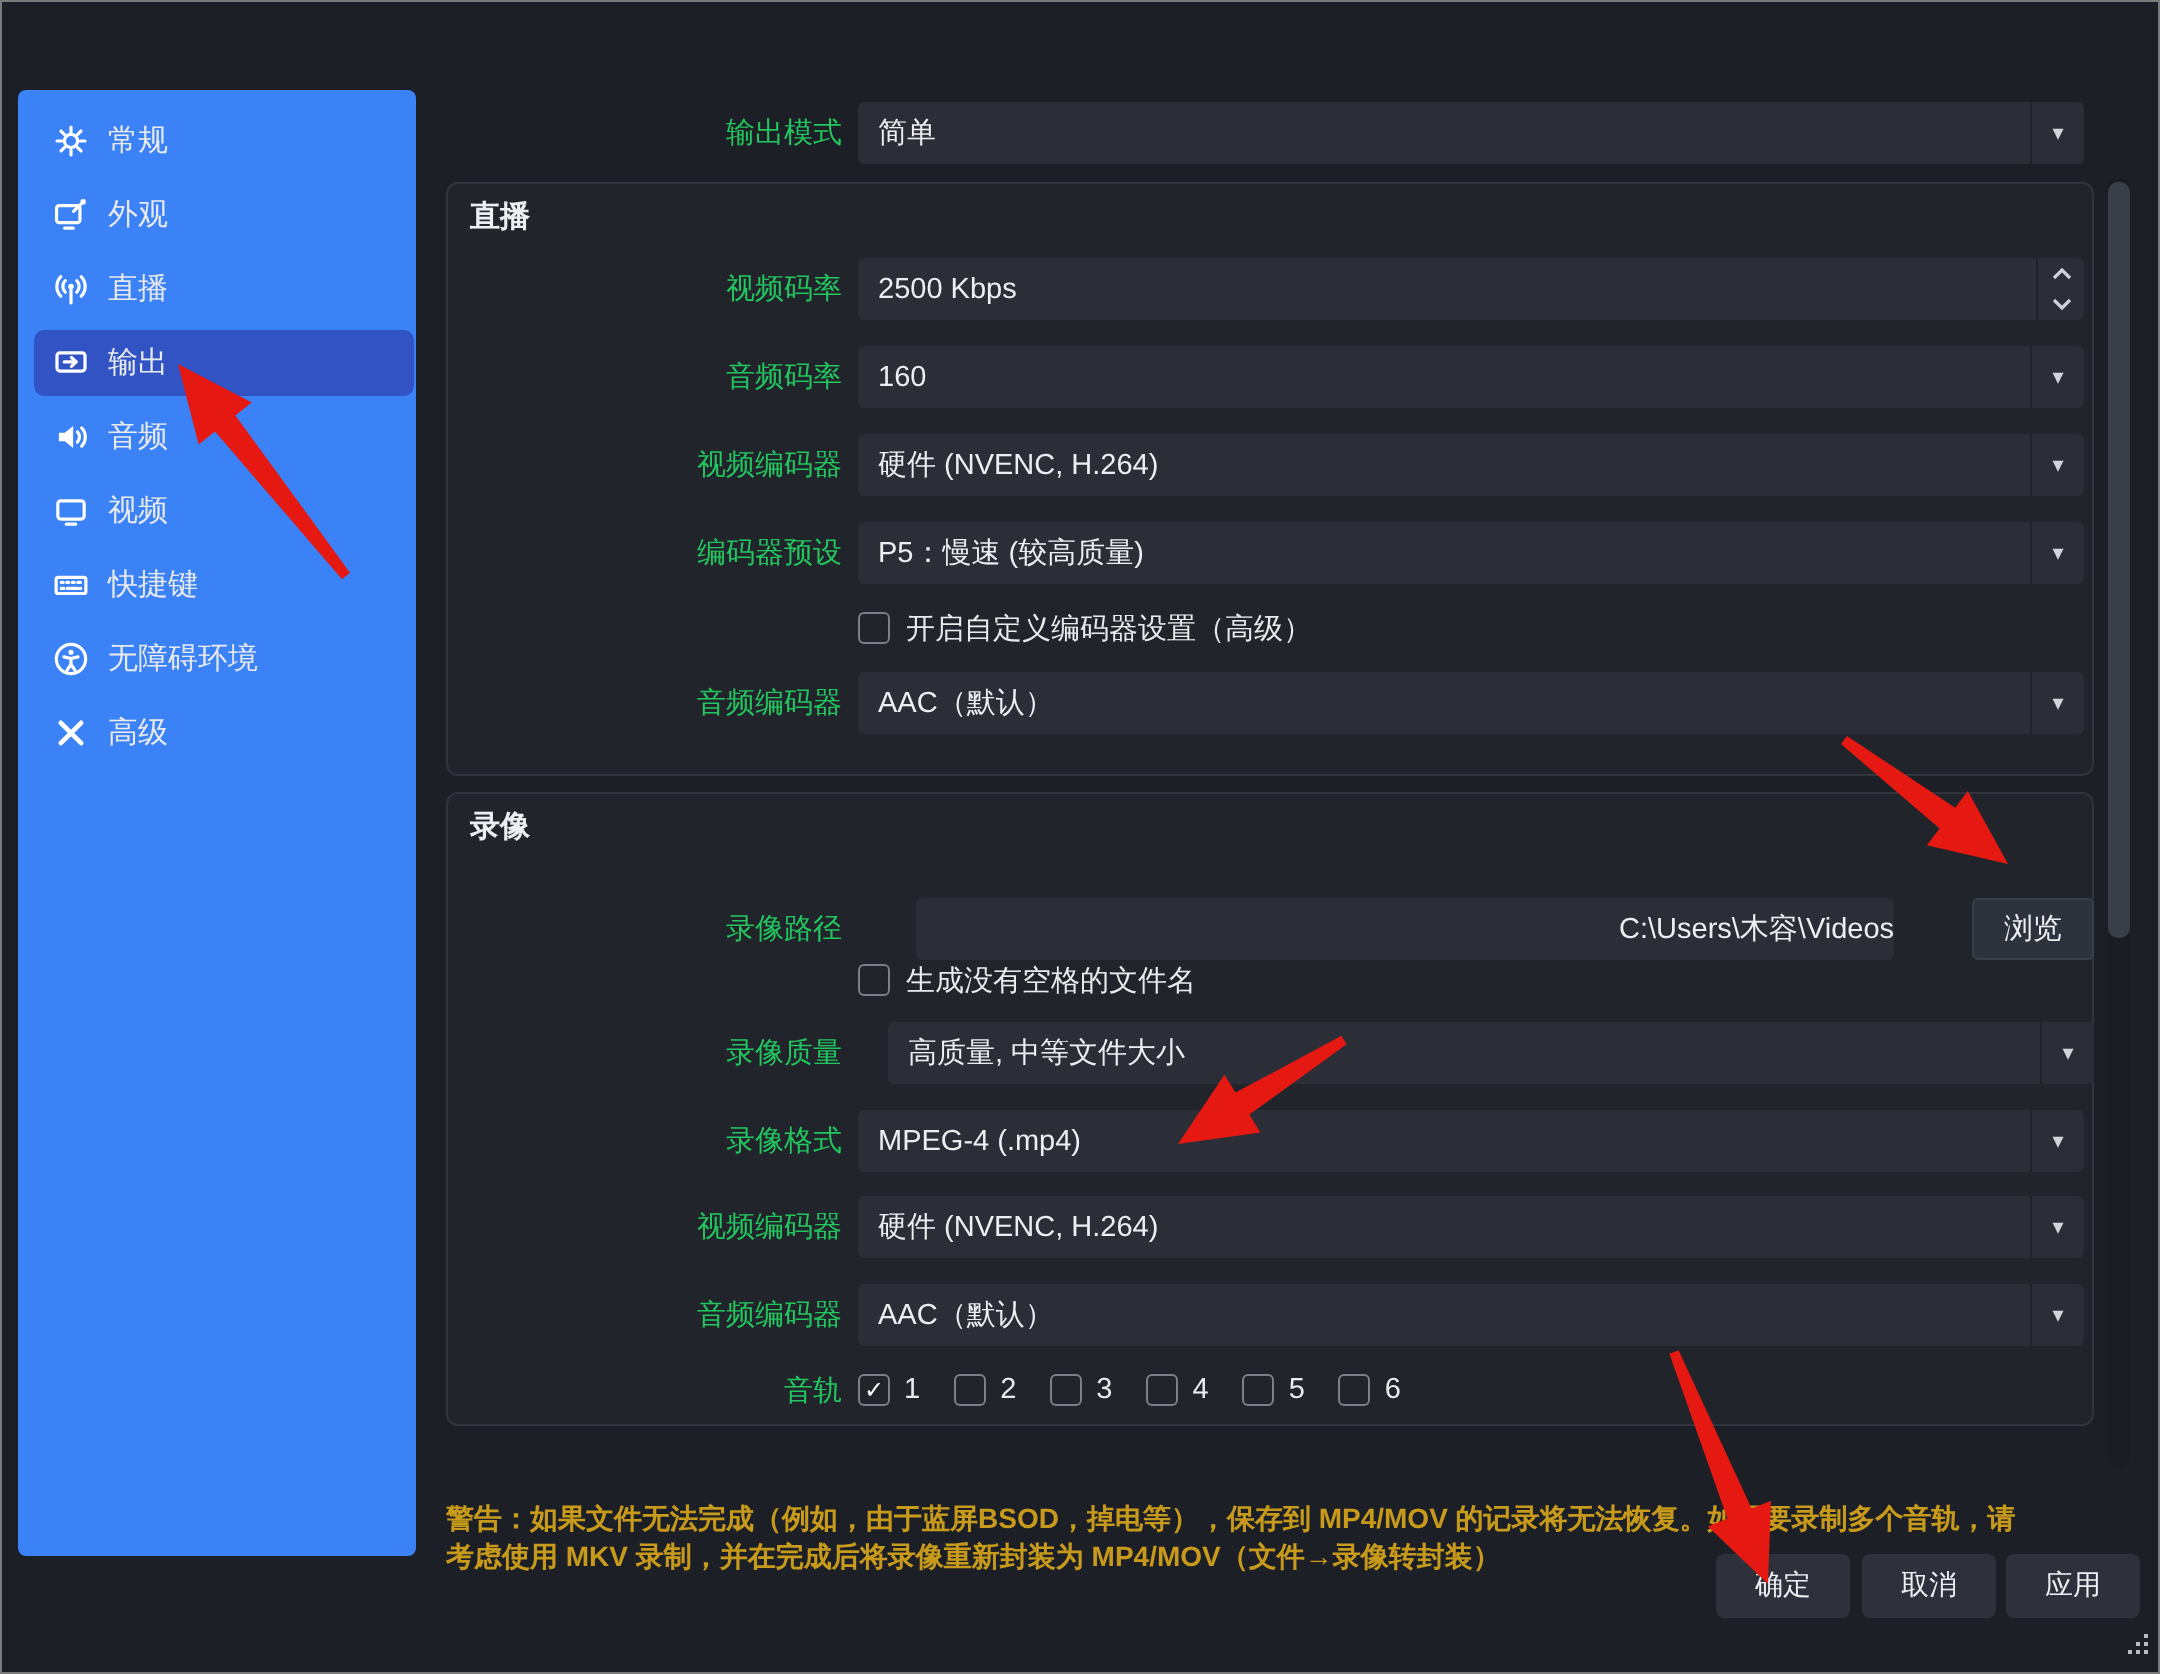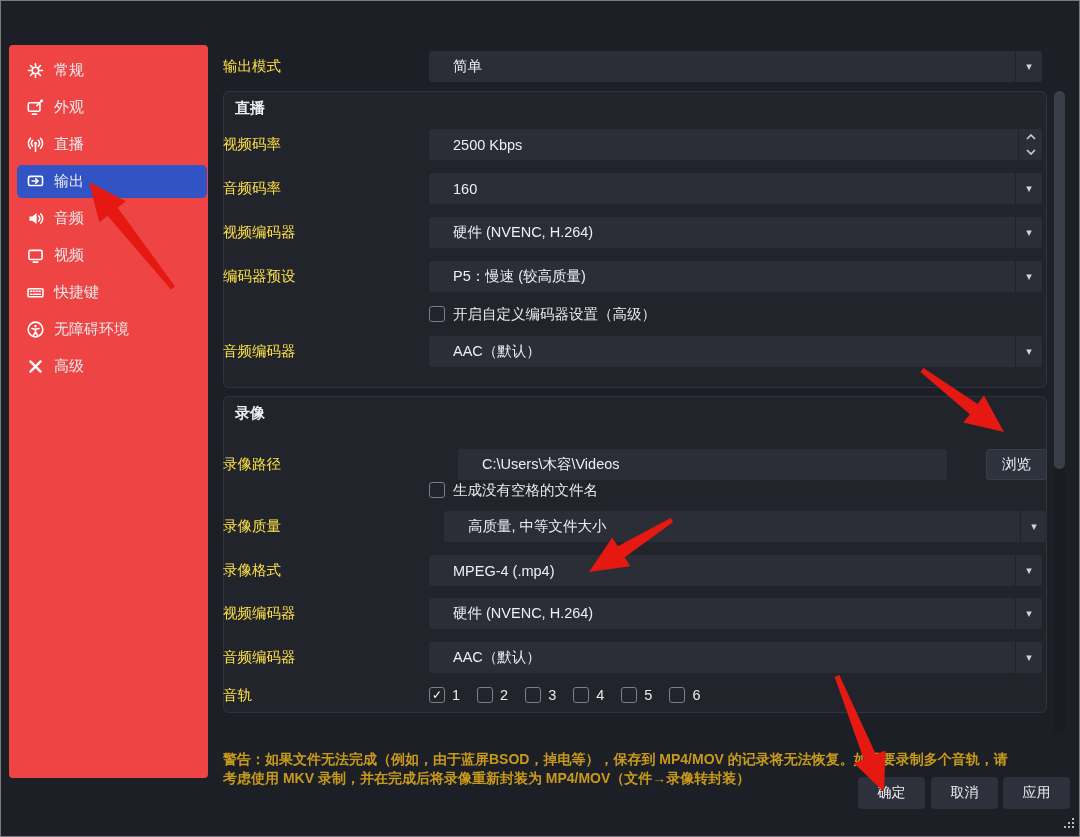--- a/index.html
+++ b/index.html
@@ -8,35 +8,35 @@
   #frame { position:absolute; inset:0; border:1px solid #7a7a7a; }
 
   
   .titlebar { position:absolute; left:1px; top:1px; right:1px; height:32px; background:#ffffff;
               display:flex; align-items:center; padding:0 10px; }
   .titlebar .title { font-size:13px; color:#000; margin-left:8px; }
   .close-btn { margin-left:auto; width:30px; height:28px; display:flex; align-items:center; justify-content:center;
                color:#333; font-size:15px; cursor:default; }
 
   
-  .sidebar { position:absolute; left:8px; top:44px; width:199px; height:733px; background:#ef4444;
+  .sidebar { position:absolute; left:8px; top:44px; width:199px; height:733px; background:#3b82f6;
              border-radius:4px; padding-top:9px; }
   .side-item { height:33px; margin:0 2px 4px 8px; border-radius:5px; display:flex; align-items:center;
                padding-left:9px; gap:10px; color:#e9eaee; font-size:15px; }
   .side-item.selected { background:#3253c4; margin-right:1px; }
   .side-item .ic { width:18px; height:18px; display:flex; align-items:center; justify-content:center; }
   .side-item svg { width:17px; height:17px; }
 
   
   .panel { position:absolute; left:222px; width:824px; background:#22242c; border:1px solid #31343e; border-radius:6px; }
   .panel-title { position:absolute; left:11px; top:7px; font-size:15px; font-weight:bold; color:#eceef1; }
   .row { position:absolute; left:222px; width:824px; height:31px; display:flex; align-items:center; }
-  .lbl { width:198px; font-size:14.5px; color:#fde047; flex:none; }
+  .lbl { width:198px; text-align:right; font-size:14.5px; color:#22c55e; flex:none; }
   .field { margin-left:8px; width:613px; height:31px; background:#2b2e37; border-radius:3px;
-           display:flex; align-items:center; padding-left:24px; font-size:14.5px; color:#eceef1; }
+           display:flex; align-items:center; padding-left:10px; font-size:14.5px; color:#eceef1;justify-content:flex-end; }
   .field.short { width:530px; }
   .dd-btn { margin-left:auto; width:27px; align-self:stretch; border-left:1px solid #20222a;
             display:flex; align-items:center; justify-content:center; color:#d2d4da; font-size:11px; }
   .spin { margin-left:auto; width:24px; align-self:stretch; border-left:1px solid #20222a;
           display:flex; flex-direction:column; }
   .spin > div { flex:1; display:flex; align-items:center; justify-content:center; }
   .spin svg { width:10px; height:6px; stroke:#cfd1d7; stroke-width:1.6; fill:none; }
 
   .cb { width:16px; height:16px; border:1.5px solid #7b7f89; border-radius:3px; flex:none;
         display:flex; align-items:center; justify-content:center; color:#fff; font-size:12px; line-height:1; }

